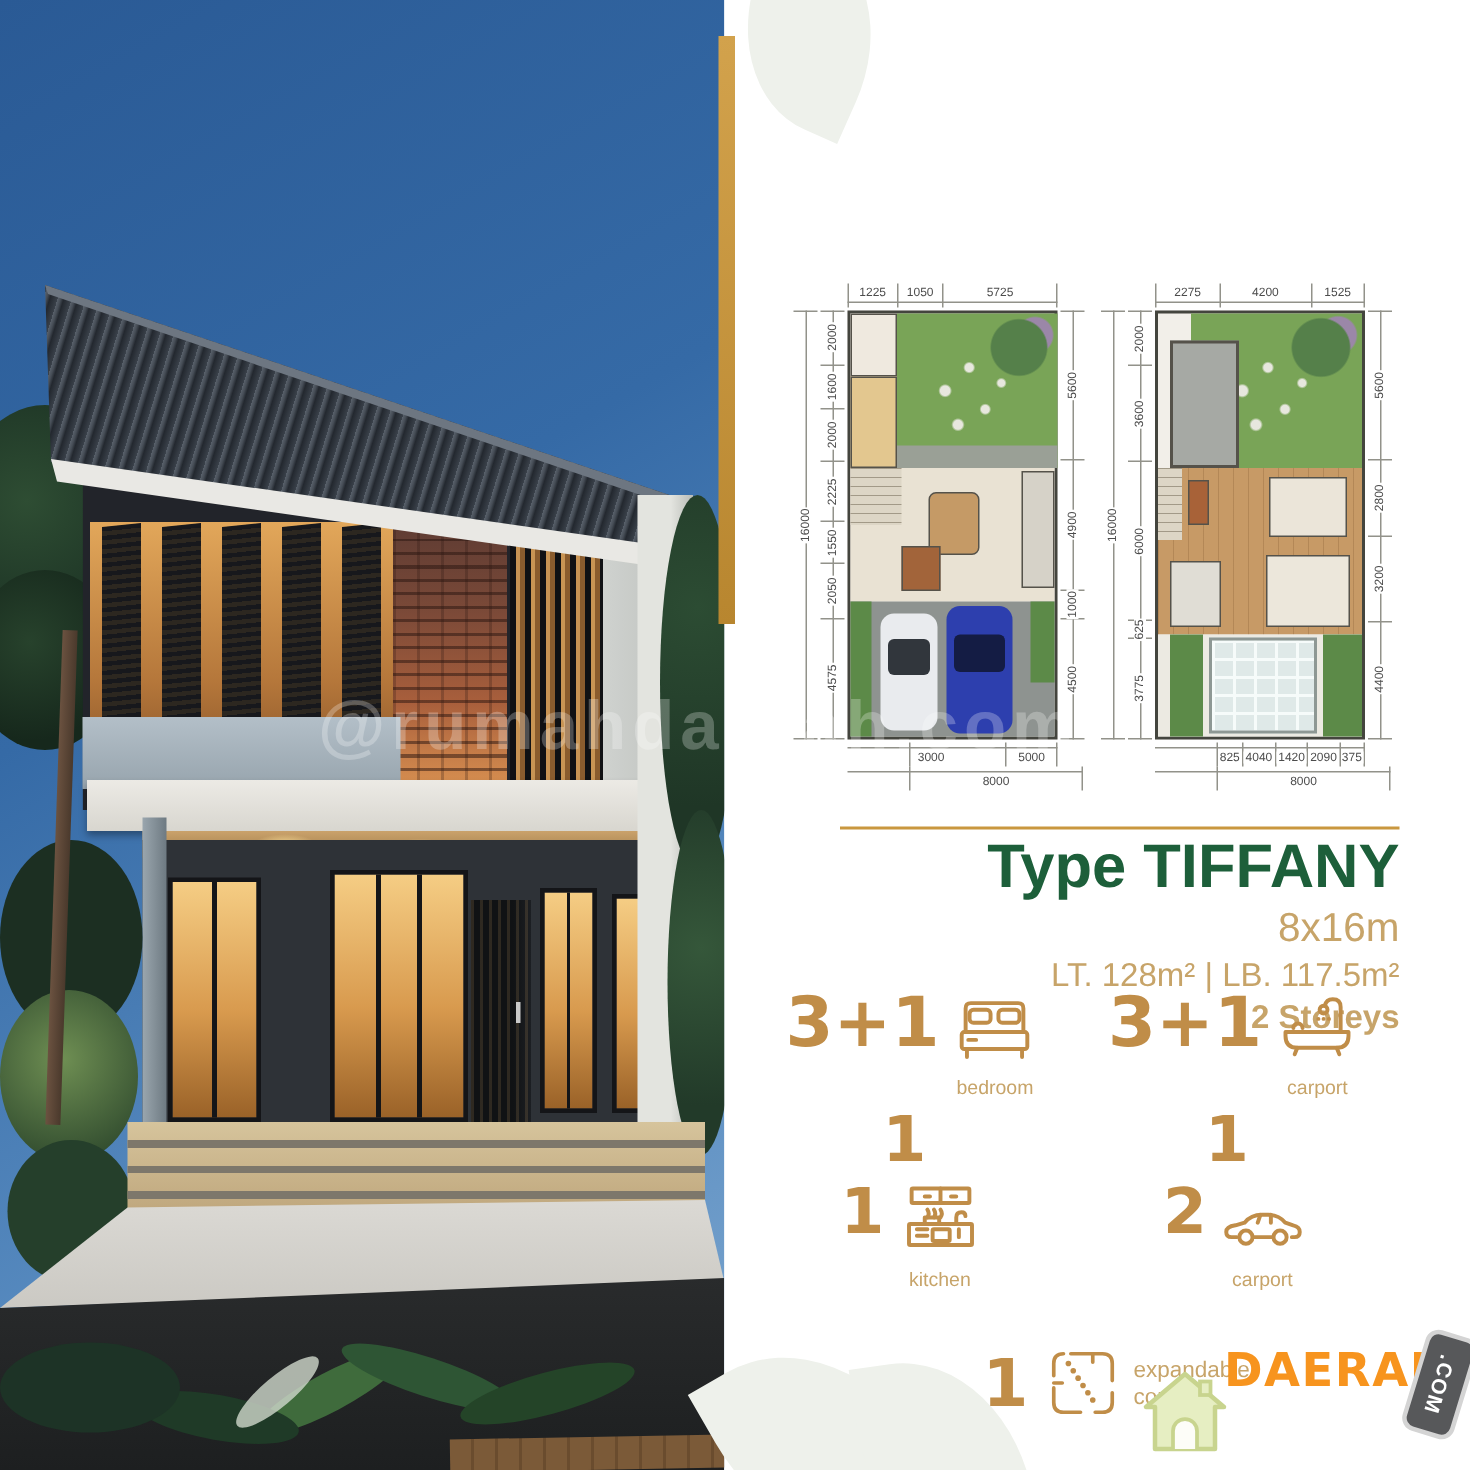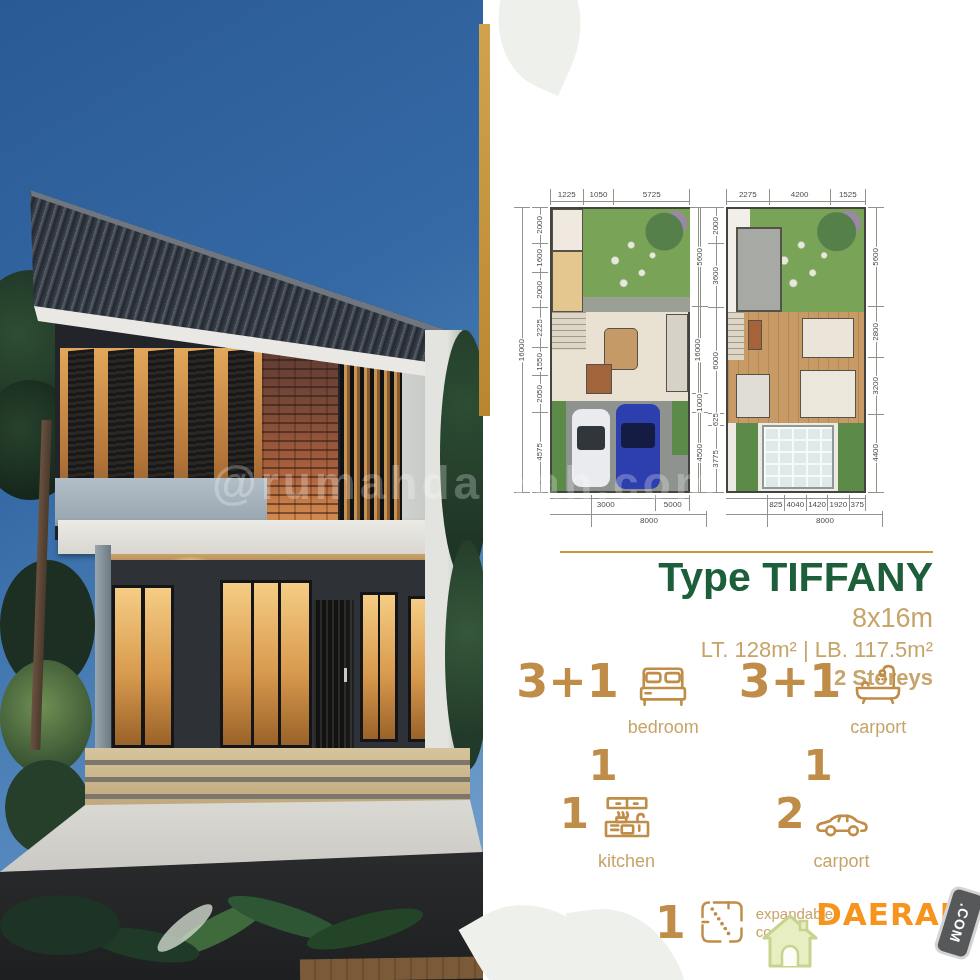--- a/index.html
+++ b/index.html
@@ -123,21 +123,21 @@
   #storeys-line{font-size:22px;font-weight:bold;color:var(--label-gold,#c7a469);margin-top:2px;}
 
   
   #features{position:absolute;left:500px;top:660px;width:440px;}
   .frow{display:grid;grid-template-columns:215px 215px;margin-bottom:8px;}
   .feature{display:flex;justify-content:center;align-items:flex-start;color:var(--accent-gold,#c08d48);}
   .feature .num{font-size:46px;font-weight:bold;line-height:0.95;margin-right:9px;font-family:"DejaVu Sans","Liberation Sans",sans-serif;}
   .frow.small .num{font-size:42px;}
   .icnwrap{display:flex;flex-direction:column;align-items:center;}
   .icnwrap svg{width:56px;height:56px;}
-  .flabel{font-size:18px;color:var(--label-gold,#c7a469);margin-top:1px;white-space:nowrap;text-align:right;}
+  .flabel{font-size:13px;color:var(--label-gold,#c7a469);margin-top:1px;white-space:nowrap;text-align:right;}
   #feat-wide{position:absolute;left:655px;top:896px;display:flex;align-items:center;color:var(--accent-gold,#c08d48);}
   #feat-wide .num{font-size:44px;font-weight:bold;margin-right:10px;font-family:"DejaVu Sans","Liberation Sans",sans-serif;}
   #feat-wide svg{width:52px;height:52px;}
   #feat-wide .flabel{width:100px;white-space:normal;margin-left:8px;font-size:15px;line-height:1.15;text-align:left;}
 
   
   #logo{position:absolute;left:758px;top:894px;width:222px;height:86px;z-index:30;}
   #logo-house{position:absolute;left:0;top:16px;width:64px;height:64px;}
   #logo-words{position:absolute;left:58px;top:6px;line-height:0.95;font-family:"DejaVu Sans","Liberation Sans",sans-serif;}
   #logo-w1{font-size:31px;font-weight:800;color:var(--logo-blue,#3fa9e1);letter-spacing:1px;}
@@ -215,21 +215,21 @@
 
   <div id="watermark">@rumahdaerah.com</div>
 
   <div id="panel">
     <div class="leaf" style="left:9px;top:-40px;width:95px;height:122px;transform:rotate(24deg);"></div>
     <div class="leaf" style="left:5px;top:890px;width:120px;height:150px;transform:rotate(-30deg);"></div>
     <div class="leaf" style="left:92px;top:905px;width:110px;height:140px;transform:rotate(-8deg);"></div>
   </div>
   <div id="goldbar"></div>
 
-  <div class="plan" style="left:512px;top:183px;text-decoration:underline;">
+  <div class="plan" style="left:527px;top:183px;text-decoration:underline;">
     <div class="dim dim-h dim-top">
         <div class="seg" style="flex-grow: 1225;">
           <span>1225</span>
         </div>
         <div class="seg" style="flex-grow: 1050;">
           <span>1050</span>
         </div>
         <div class="seg" style="flex-grow: 5725;">
           <span>5725</span>
         </div>
@@ -306,21 +306,21 @@
         <div class="car" style="left:20px;top:8px;width:38px;height:78px;background:#e9ebee;">
             <div class="shield" style="background:#31363c;"></div>
           </div>
         <div class="car" style="left:64px;top:3px;width:44px;height:85px;background:#2d3fae;">
             <div class="shield" style="background:#141c44;"></div>
           </div>
       </div>
     </div>
   </div>
 
-  <div class="plan" style="left:688px;top:183px;">
+  <div class="plan" style="left:732px;top:183px;">
     <div class="dim dim-h dim-top">
         <div class="seg" style="flex-grow: 2275;">
           <span>2275</span>
         </div>
         <div class="seg" style="flex-grow: 4200;">
           <span>4200</span>
         </div>
         <div class="seg" style="flex-grow: 1525;">
           <span>1525</span>
         </div>
@@ -365,21 +365,21 @@
         <div class="seg" style="flex-grow: 825;">
           <span>825</span>
         </div>
         <div class="seg" style="flex-grow: 4040;">
           <span>4040</span>
         </div>
         <div class="seg" style="flex-grow: 1420;">
           <span>1420</span>
         </div>
         <div class="seg" style="flex-grow: 1340;">
-          <span>1920</span>
+          <span>2090</span>
         </div>
         <div class="seg" style="flex-grow: 375;">
           <span>375</span>
         </div>
       </div>
     <div class="dim dim-h below dim-btot">
         <div class="seg" style="flex-grow: 8000;">
           <span>8000</span>
         </div>
       </div>

